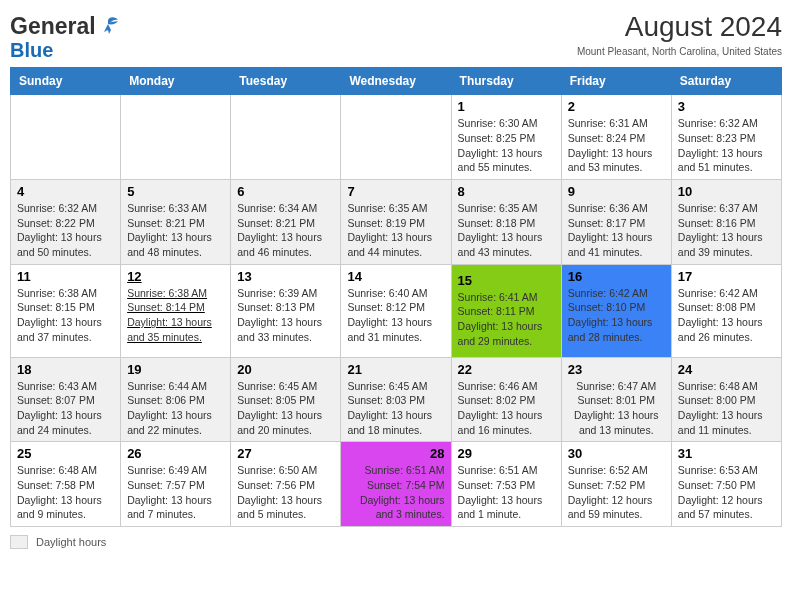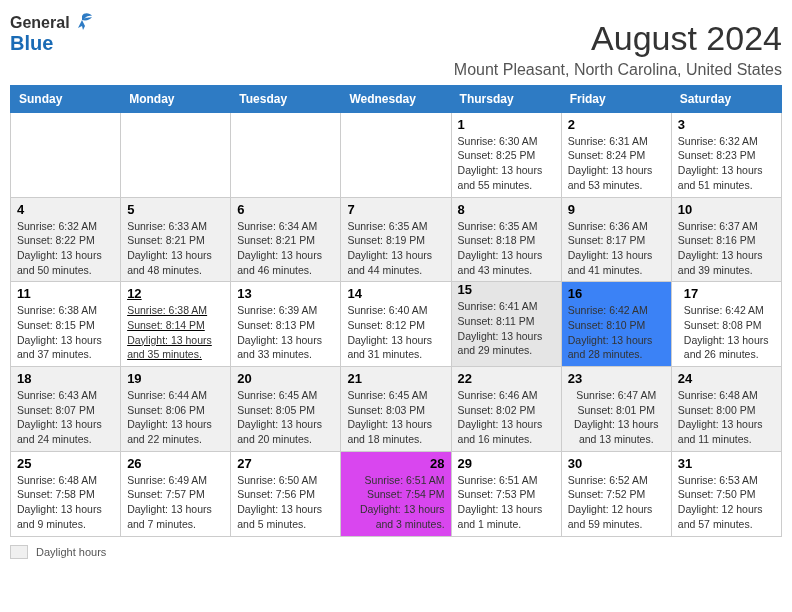--- a/index.html
+++ b/index.html
@@ -16,44 +16,43 @@
       align-items: flex-start;
       margin-bottom: 6px;
     }
     .logo {
       display: flex;
       flex-direction: column;
       align-items: flex-start;
       padding-top: 4px;
     }
     .logo-general {
-      font-size: 16px;
+      font-size: 23px;
       font-weight: bold;
       color: #333;
       letter-spacing: 0;
       line-height: 1.1;
     }
     .logo-blue {
       font-size: 20px;
       font-weight: bold;
       color: #1a6bb5;
       line-height: 1.1;
     }
     .title-section {
       text-align: right;
     }
     .month-title {
-      font-size: 34px;
+      font-size: 28px;
       font-weight: normal;
       color: #333;
       line-height: 1.2;
-      margin-top: 8px;
     }
     .location-title {
-      font-size: 16px;
+      font-size: 10px;
       color: #555;
       margin-top: 2px;
     }
     .calendar {
       width: 100%;
       border-collapse: collapse;
       font-size: 11px;
     }
     .calendar th {
       background-color: #2e7bc4;
@@ -229,33 +228,33 @@
           <div class="day-info" style="white-space: pre-line;">Sunrise: 6:39 AM
 Sunset: 8:13 PM
 Daylight: 13 hours and 33 minutes.</div>
         </td>
         <td style="background-color: rgb(255, 255, 255); min-height: 85px; vertical-align: top; padding: 4px 6px;">
           <span class="day-number">14</span>
           <div class="day-info" style="white-space: pre-line;">Sunrise: 6:40 AM
 Sunset: 8:12 PM
 Daylight: 13 hours and 31 minutes.</div>
         </td>
-        <td style="background-color: #e5e5e5; min-height: 85px; vertical-align: top; padding: 0 6px;">
+        <td style="background-color: #84cc16; min-height: 85px; vertical-align: top; padding: 8px 6px;">
           <span class="day-number">15</span>
           <div class="day-info" style="white-space: pre-line;">Sunrise: 6:41 AM
 Sunset: 8:11 PM
 Daylight: 13 hours and 29 minutes.</div>
         </td>
         <td style="background-color: #3b82f6; min-height: 85px; vertical-align: top; padding: 4px 6px;">
           <span class="day-number">16</span>
           <div class="day-info" style="white-space: pre-line;">Sunrise: 6:42 AM
 Sunset: 8:10 PM
 Daylight: 13 hours and 28 minutes.</div>
         </td>
-        <td style="background-color: rgb(255, 255, 255); min-height: 85px; vertical-align: top; padding: 4px 12px;">
+        <td style="background-color: rgb(255, 255, 255); min-height: 85px; vertical-align: top; padding: 4px 6px;">
           <span class="day-number">17</span>
           <div class="day-info" style="white-space: pre-line;">Sunrise: 6:42 AM
 Sunset: 8:08 PM
 Daylight: 13 hours and 26 minutes.</div>
         </td>
       </tr>
       <tr>
         <td style="background-color: rgb(240, 240, 240); min-height: 85px; vertical-align: top; padding: 4px 6px;">
           <span class="day-number">18</span>
           <div class="day-info" style="white-space: pre-line;">Sunrise: 6:43 AM

